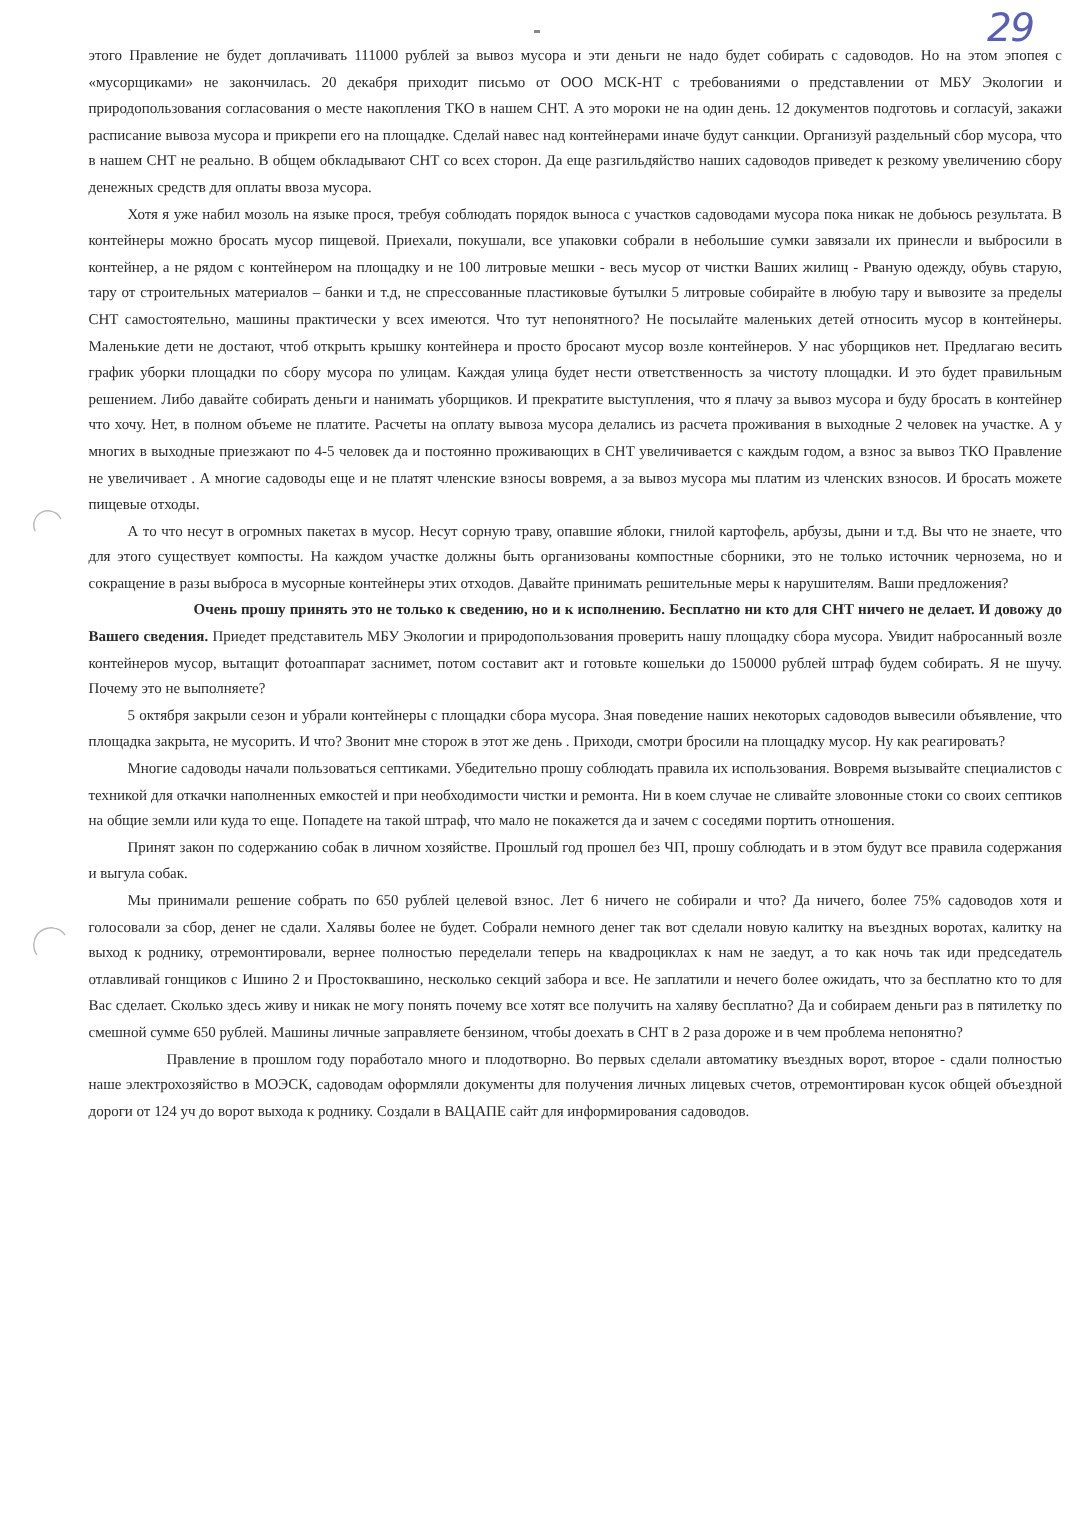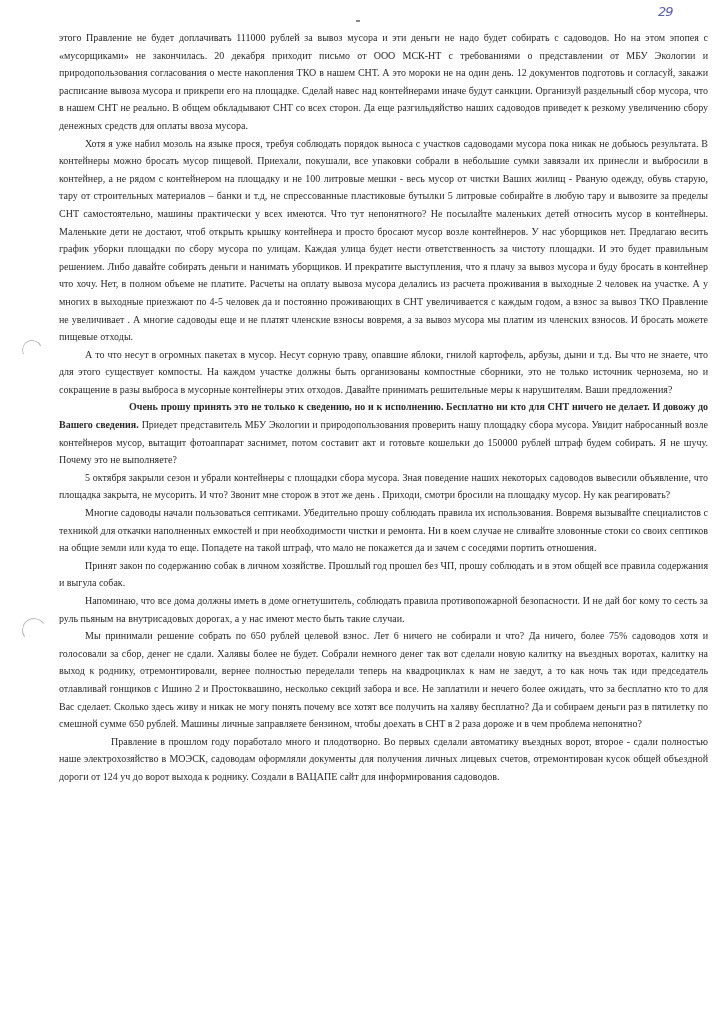--- a/index.html
+++ b/index.html
@@ -4,21 +4,21 @@
 <style>
   html, body { margin: 0; padding: 0; background: #ffffff; }
   body {
     width: 718px; height: 1024px; position: relative; overflow: hidden;
     font-family: "Liberation Serif", "DejaVu Serif", serif;
     color: #2a2a2a;
   }
   .page-number {
     position: absolute; left: 658px; top: 4px;
     font-family: "DejaVu Sans", sans-serif; font-style: italic;
-    font-size: 13px; color: #5a5fb0; letter-spacing: -1px;
+    font-size: 26px; color: #5a5fb0; letter-spacing: -1px;
   }
   .speck { position: absolute; left: 356px; top: 20px; width: 4px; height: 2px; background: #888; }
   .punch {
     position: absolute; border: 1.5px solid #b9b9b9; border-radius: 50%;
     border-right-color: transparent; border-bottom-color: transparent;
   }
   .punch.p1 { left: 22px; top: 340px; width: 18px; height: 18px; transform: rotate(20deg); }
   .punch.p2 { left: 22px; top: 618px; width: 22px; height: 22px; transform: rotate(10deg); }
   .text {
     position: absolute; left: 59px; top: 29px; width: 649px;
@@ -38,18 +38,17 @@
   <div class="punch p1"></div>
   <div class="punch p2"></div>
 
   <div class="text">
     <p class="first">этого  Правление не будет доплачивать 111000 рублей за вывоз мусора  и эти деньги не надо будет собирать с садоводов. Но на этом эпопея с «мусорщиками» не закончилась. 20 декабря приходит письмо от ООО МСК-НТ с требованиями о представлении от МБУ Экологии и природопользования согласования о месте накопления ТКО в нашем СНТ. А это мороки не на один день. 12 документов подготовь и согласуй, закажи расписание вывоза мусора и прикрепи его на площадке. Сделай навес над контейнерами иначе будут санкции. Организуй раздельный сбор мусора, что в нашем СНТ не реально.  В общем обкладывают СНТ со всех сторон. Да еще разгильдяйство наших садоводов приведет к резкому увеличению сбору денежных средств для оплаты ввоза мусора.</p>
     <p>Хотя я уже набил мозоль на языке прося, требуя соблюдать порядок выноса с участков садоводами мусора пока никак не добьюсь результата. В контейнеры можно бросать мусор пищевой. Приехали, покушали, все упаковки собрали в небольшие сумки завязали их  принесли и выбросили в контейнер, а не рядом с контейнером на площадку и не 100 литровые мешки -  весь мусор от чистки Ваших жилищ - Рваную одежду, обувь старую, тару от строительных материалов – банки и т.д, не спрессованные пластиковые бутылки 5 литровые собирайте в любую тару и вывозите за пределы СНТ самостоятельно, машины практически у всех имеются. Что тут непонятного? Не посылайте маленьких детей относить мусор в контейнеры. Маленькие дети не достают, чтоб открыть крышку контейнера и просто бросают мусор возле контейнеров. У нас уборщиков нет. Предлагаю весить график уборки площадки по сбору мусора по улицам. Каждая улица будет нести ответственность за чистоту площадки. И это будет правильным решением. Либо давайте собирать деньги и нанимать уборщиков.  И прекратите выступления, что я плачу за вывоз мусора и буду бросать в контейнер что хочу. Нет, в полном объеме не платите.  Расчеты на оплату вывоза мусора делались из расчета проживания в выходные 2 человек на участке. А у многих в выходные приезжают по 4-5 человек да и постоянно проживающих в СНТ увеличивается с каждым годом, а взнос за вывоз ТКО Правление не увеличивает . А многие садоводы еще и не платят членские взносы вовремя, а за вывоз мусора мы платим из членских взносов. И бросать можете пищевые отходы.</p>
     <p>А то что несут в огромных пакетах в мусор. Несут сорную траву, опавшие яблоки, гнилой картофель, арбузы, дыни и т.д. Вы что не знаете, что для этого существует компосты. На каждом участке должны быть организованы компостные сборники, это не только источник чернозема, но и сокращение в разы  выброса в мусорные контейнеры этих отходов. Давайте принимать решительные меры к нарушителям. Ваши предложения?</p>
     <p class="bold-lead"><b>Очень прошу принять это не только к сведению, но и к исполнению. Бесплатно ни кто для СНТ ничего не делает. И довожу до Вашего сведения.</b><span> Приедет представитель МБУ Экологии и природопользования проверить нашу площадку сбора мусора. Увидит набросанный возле контейнеров мусор, вытащит фотоаппарат заснимет, потом составит акт и готовьте кошельки до 150000 рублей штраф будем собирать. Я не шучу.  Почему это не выполняете?</span></p>
     <p>5 октября закрыли сезон и убрали контейнеры с площадки сбора мусора. Зная поведение наших некоторых садоводов вывесили объявление, что площадка закрыта, не мусорить. И что? Звонит мне сторож в этот же день . Приходи, смотри бросили на площадку мусор. Ну как реагировать?</p>
     <p>Многие садоводы начали пользоваться септиками. Убедительно прошу соблюдать правила их использования. Вовремя вызывайте специалистов с техникой для откачки наполненных емкостей и при необходимости чистки и ремонта. Ни в коем случае не сливайте зловонные стоки со своих септиков на общие земли или куда то еще. Попадете на такой штраф, что мало не покажется да и зачем с соседями портить отношения.</p>
-    <p>Принят закон по содержанию собак в личном хозяйстве.  Прошлый год прошел без ЧП, прошу соблюдать и в этом общей все правила содержания и выгула собак.</p>
-    <p>Напоминаю, что все дома должны иметь в доме огнетушитель, соблюдать правила противопожарной безопасности. И не дай бог кому то сесть за руль пьяным на внутрисадовых дорогах, а у нас имеют место быть такие случаи.</p>
+    <p>Принят закон по содержанию собак в личном хозяйстве.  Прошлый год прошел без ЧП, прошу соблюдать и в этом будут все правила содержания и выгула собак.</p>
     <p>Мы принимали решение собрать по 650 рублей целевой взнос. Лет 6 ничего не собирали и что? Да ничего, более 75% садоводов хотя и голосовали за сбор, денег не сдали. Халявы более не будет.  Собрали немного денег   так вот сделали новую калитку на въездных воротах, калитку на выход к роднику, отремонтировали, вернее полностью переделали теперь на квадроциклах к нам не заедут, а то как ночь так иди председатель отлавливай гонщиков с Ишино 2 и Простоквашино, несколько секций забора и все. Не заплатили и нечего более ожидать, что за бесплатно кто то для Вас сделает.  Сколько здесь живу и никак не могу понять почему все хотят все получить на халяву бесплатно? Да и собираем деньги раз в пятилетку по смешной сумме 650 рублей.  Машины личные  заправляете бензином, чтобы доехать в СНТ в 2 раза дороже и в чем проблема непонятно?</p>
     <p class="deep">Правление в прошлом году поработало много и плодотворно. Во первых сделали автоматику въездных ворот, второе -  сдали полностью наше электрохозяйство в МОЭСК, садоводам оформляли документы для получения личных лицевых счетов, отремонтирован  кусок общей объездной дороги от 124 уч до ворот выхода к роднику. Создали в ВАЦАПЕ сайт для информирования садоводов.</p>
   </div>
 </div>
 
 </body></html>

